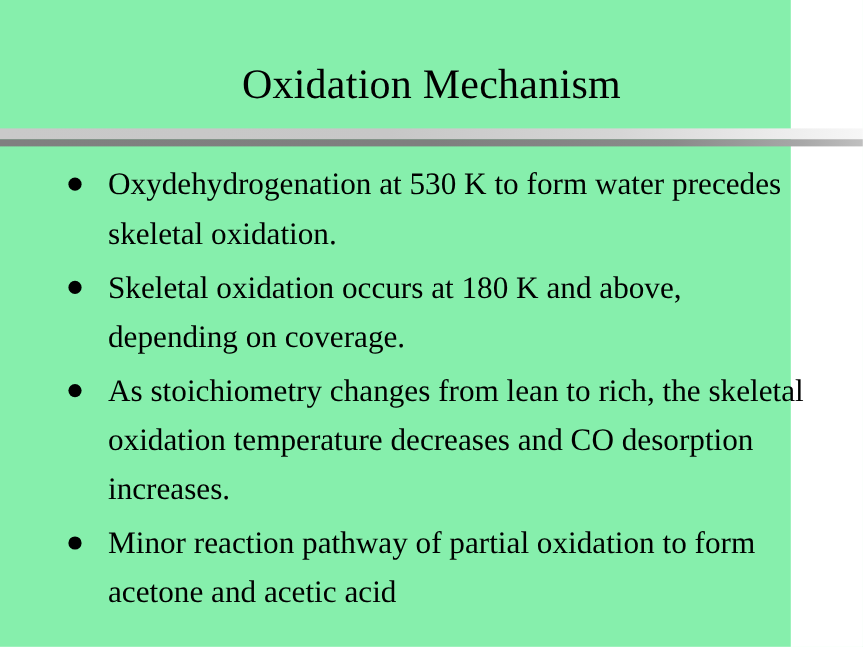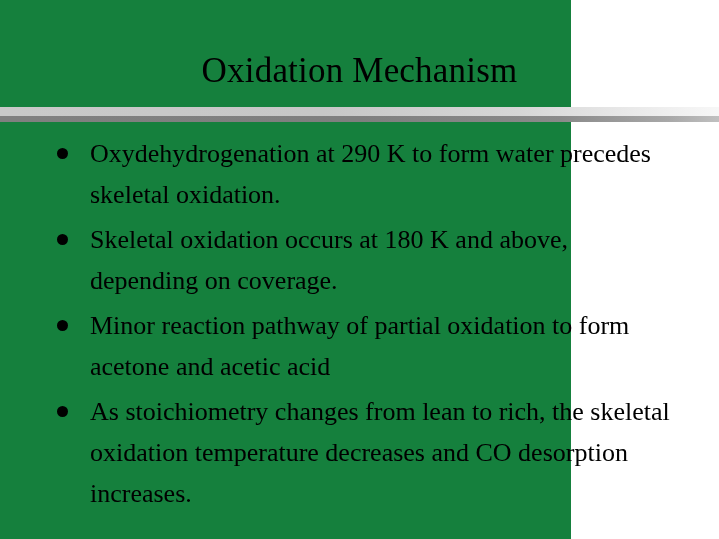--- a/index.html
+++ b/index.html
@@ -9,23 +9,23 @@
   }
   body {
     width: 719px;
     height: 539px;
     overflow: hidden;
     font-family: "Liberation Serif", "DejaVu Serif", serif;
     color: #000000;
   }
   .slide {
     position: relative;
-    width: 571px;
+    width: 659px;
     height: 539px;
-    background: #15803d;
+    background: #86efac;
   }
 
   
   .title-block {
     position: absolute;
     left: 0;
     top: 50px;
     width: 719px;
     text-align: center;
   }
@@ -112,34 +112,34 @@
   <div class="divider">
     <div class="divider-band-light"></div>
     <div class="divider-band-dark"></div>
   </div>
 
   <div class="body-block">
     <ul class="bullet-list">
 
       <li class="bullet-item">
         <span class="bullet-marker"></span>
-        <span class="bullet-text">Oxydehydrogenation at 290 K to form water precedes skeletal oxidation.</span>
+        <span class="bullet-text">Oxydehydrogenation at 530 K to form water precedes skeletal oxidation.</span>
       </li>
 
       <li class="bullet-item">
         <span class="bullet-marker"></span>
         <span class="bullet-text">Skeletal oxidation occurs at 180 K and above, depending on coverage.</span>
       </li>
 
       <li class="bullet-item">
         <span class="bullet-marker"></span>
-        <span class="bullet-text">Minor reaction pathway of partial oxidation to form acetone and acetic acid</span>
+        <span class="bullet-text">As stoichiometry changes from lean to rich, the skeletal oxidation temperature decreases and CO desorption increases.</span>
       </li>
 
       <li class="bullet-item">
         <span class="bullet-marker"></span>
-        <span class="bullet-text">As stoichiometry changes from lean to rich, the skeletal oxidation temperature decreases and CO desorption increases.</span>
+        <span class="bullet-text">Minor reaction pathway of partial oxidation to form acetone and acetic acid</span>
       </li>
 
     </ul>
   </div>
 
 </div>
 
 </body></html>

